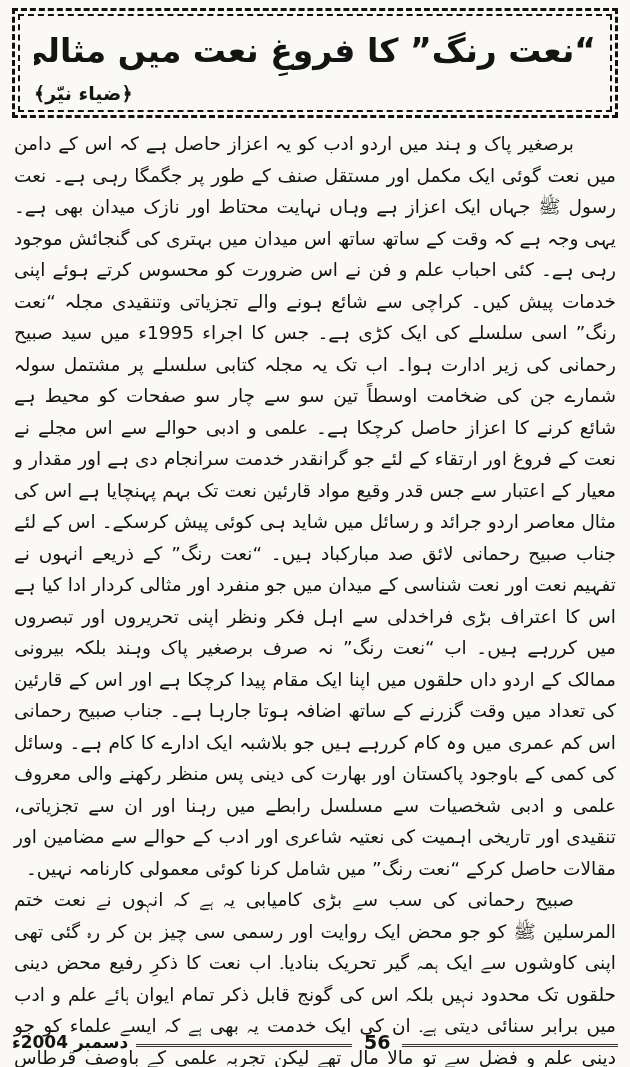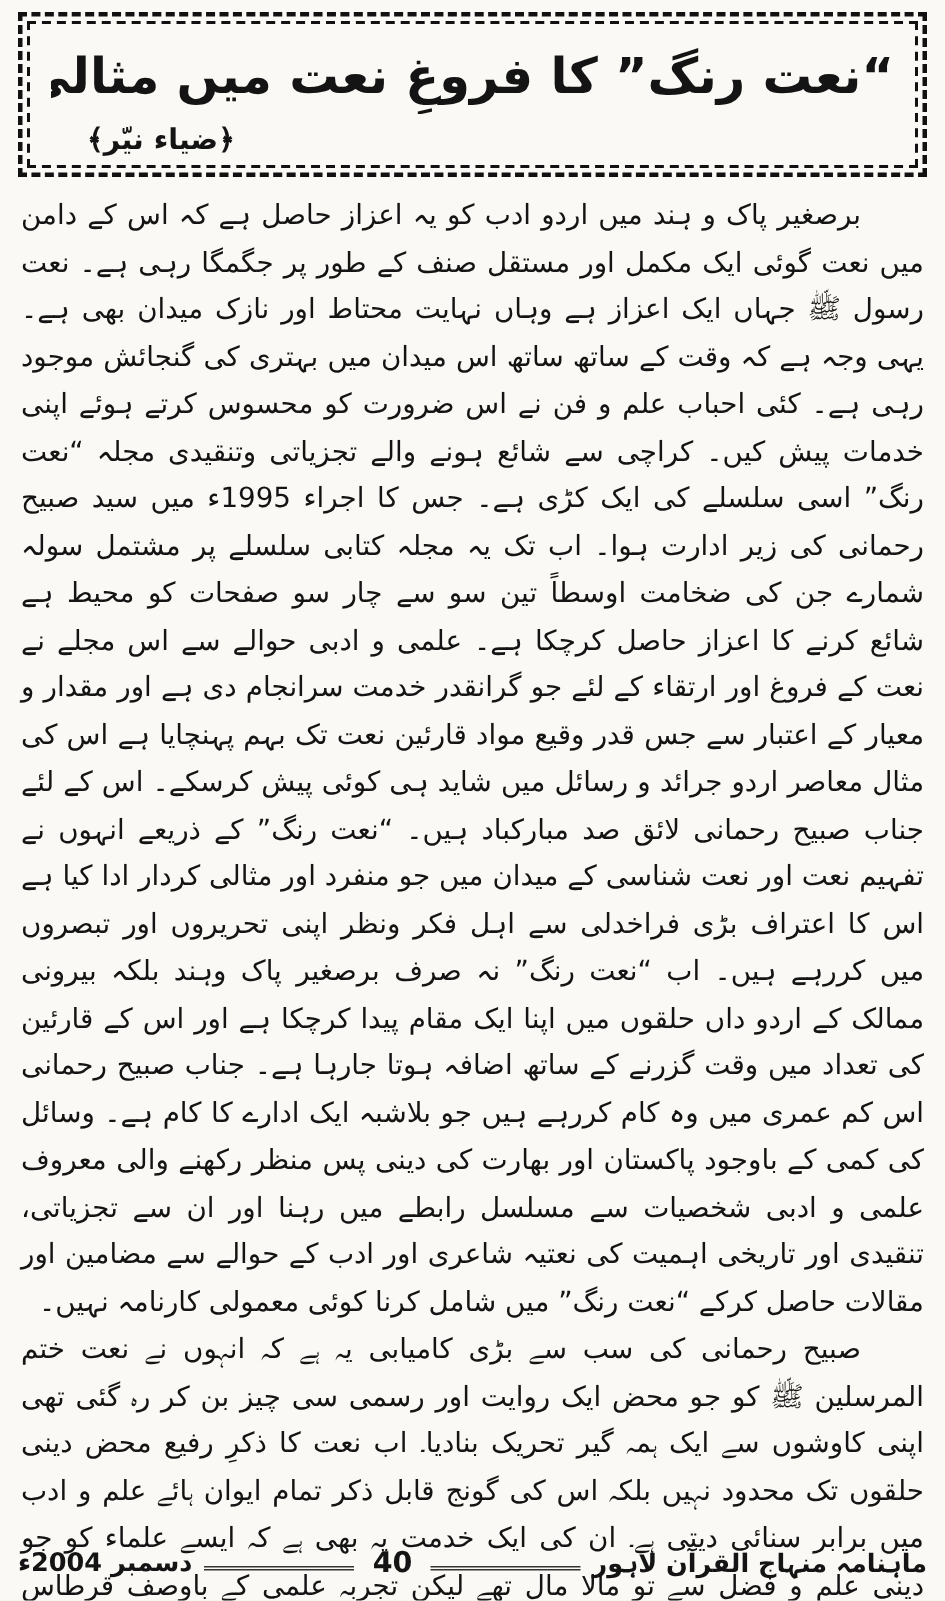--- a/index.html
+++ b/index.html
@@ -39,21 +39,20 @@
     overflow:hidden;
     letter-spacing:0;
     line-height:1.5;
   }
   .article-author{
     font-size:19px;
     font-weight:bold;
     text-align:left;
     margin-top:6px;
     line-height:1.2;
-    margin-left:24px;
   }
   
   .article-body{
     padding:2px 4px 0 4px;
     font-size:18.5px;
     line-height:31.5px;
     text-align:justify;
     font-weight:500;
   }
   .article-body p{
@@ -107,20 +106,19 @@
       <div class="article-author">﴿ضیاء نیّر﴾</div>
     </div>
   </div>
 
   <div class="article-body">
     <p>برصغیر پاک و ہند میں اردو ادب کو یہ اعزاز حاصل ہے کہ اس کے دامن میں نعت گوئی ایک مکمل اور مستقل صنف کے طور پر جگمگا رہی ہے۔ نعت رسول ﷺ جہاں ایک اعزاز ہے وہاں نہایت محتاط اور نازک میدان بھی ہے۔ یہی وجہ ہے کہ وقت کے ساتھ ساتھ اس میدان میں بہتری کی گنجائش موجود رہی ہے۔ کئی احباب علم و فن نے اس ضرورت کو محسوس کرتے ہوئے اپنی خدمات پیش کیں۔ کراچی سے شائع ہونے والے تجزیاتی وتنقیدی مجلہ “نعت رنگ” اسی سلسلے کی ایک کڑی ہے۔ جس کا اجراء 1995ء میں سید صبیح رحمانی کی زیر ادارت ہوا۔ اب تک یہ مجلہ کتابی سلسلے پر مشتمل سولہ شمارے جن کی ضخامت اوسطاً تین سو سے چار سو صفحات کو محیط ہے شائع کرنے کا اعزاز حاصل کرچکا ہے۔ علمی و ادبی حوالے سے اس مجلے نے نعت کے فروغ اور ارتقاء کے لئے جو گرانقدر خدمت سرانجام دی ہے اور مقدار و معیار کے اعتبار سے جس قدر وقیع مواد قارئین نعت تک بہم پہنچایا ہے اس کی مثال معاصر اردو جرائد و رسائل میں شاید ہی کوئی پیش کرسکے۔ اس کے لئے جناب صبیح رحمانی لائق صد مبارکباد ہیں۔ “نعت رنگ” کے ذریعے انہوں نے تفہیم نعت اور نعت شناسی کے میدان میں جو منفرد اور مثالی کردار ادا کیا ہے اس کا اعتراف بڑی فراخدلی سے اہل فکر ونظر اپنی تحریروں اور تبصروں میں کررہے ہیں۔ اب “نعت رنگ” نہ صرف برصغیر پاک وہند بلکہ بیرونی ممالک کے اردو داں حلقوں میں اپنا ایک مقام پیدا کرچکا ہے اور اس کے قارئین کی تعداد میں وقت گزرنے کے ساتھ اضافہ ہوتا جارہا ہے۔ جناب صبیح رحمانی اس کم عمری میں وہ کام کررہے ہیں جو بلاشبہ ایک ادارے کا کام ہے۔ وسائل کی کمی کے باوجود پاکستان اور بھارت کی دینی پس منظر رکھنے والی معروف علمی و ادبی شخصیات سے مسلسل رابطے میں رہنا اور ان سے تجزیاتی، تنقیدی اور تاریخی اہمیت کی نعتیہ شاعری اور ادب کے حوالے سے مضامین اور مقالات حاصل کرکے “نعت رنگ” میں شامل کرنا کوئی معمولی کارنامہ نہیں۔</p>
     <p><span>صبیح رحمانی کی سب سے بڑی کامیابی یہ ہے کہ انہوں نے نعت ختم المرسلین ﷺ کو جو محض ایک روایت اور رسمی سی چیز بن کر رہ گئی تھی اپنی کاوشوں سے ایک ہمہ گیر تحریک بنادیا۔ اب نعت کا ذکرِ رفیع محض دینی حلقوں تک محدود نہیں بلکہ اس کی گونج قابل ذکر تمام ایوان ہائے علم و ادب میں برابر سنائی دیتی ہے۔ ان کی ایک خدمت یہ بھی ہے کہ ایسے علماء کو جو دینی علم و فضل سے تو مالا مال تھے لیکن تجربہ علمی کے باوصف قرطاس وقلم سے ان کا رشتہ برائے نام رہ گیا تھا نعتیہ شعرو ادب کے حوالے سے “نعت رنگ” کے لئے لکھنے پر آمادہ ومتحرک کیا۔ صبیح رحمانی کی ایک اور کامیابی یہ ہے کہ ان کے قلمی معاونین کا حلقہ وسعت پذیر ہوکر بین الاقوامی سطح تک پھیلا ہوا ہے۔ فنِ نعت پر نقد ونظر سے اہل سخن کو اپنے نعتیہ کلام میں موجود فنی و ادبی سقم اور نقائص جاننے میں مدد ملتی ہے۔ اس طرح کسی شاعر کی نعت پر تنقید کے پیچھے اس کی مذمت نہیں بلکہ اصلاح احوال کے جذبے کی کارفرمائی نظر آتی ہے۔ اس سے پیشتر نعت میں پیش کئے گئے خیالات پر تنقیدی نظر سے گفتگو کرنا بے ادبی اور جسارت سمجھا جاتا تھا، “نعت رنگ” نے اس رویے کو یکسر بدل کر رکھ دیا ہے۔ اب ہر موضوع پر مناسب حدود میں رہ کر بحث کرنا ایک تازہ ہوا کے جھونکے کی طرح فکر ونظر کے کئی در وا کرتا ہے اور اس سے حضور رسالت مآب ﷺ کی ذات سے عقیدت کو جلا ملتی ہے۔ آخری بات یہ کہ “نعت رنگ” کو جو اس قدر پذیرائی اور اہمیت حاصل ہوئی ہے وہ حضور نبی اکرم ﷺ کے فیضان نظر کی وجہ سے ہے۔ دعا ہے کہ اللہ تعالیٰ حضور ﷺ کے نعلین پاک کے صدقے مدیر نعت رنگ کی خدمات کو اپنی بارگاہ میں قبول فرمائے۔ آمین بحرمت سیدالمرسلین ﷺ </span></p>
   </div>
 
   <div class="footer">
-    <span class="footer-magazine">ماہنامہ منہاج القرآن لاہور</span>
     <span class="footer-rule"></span>
-    <span class="footer-page-number">40</span>
+    <span class="footer-page-number">56</span>
     <span class="footer-rule"></span>
     <span class="footer-date">دسمبر 2004ء</span>
   </div>
 
 </div>
 
 </body></html>

